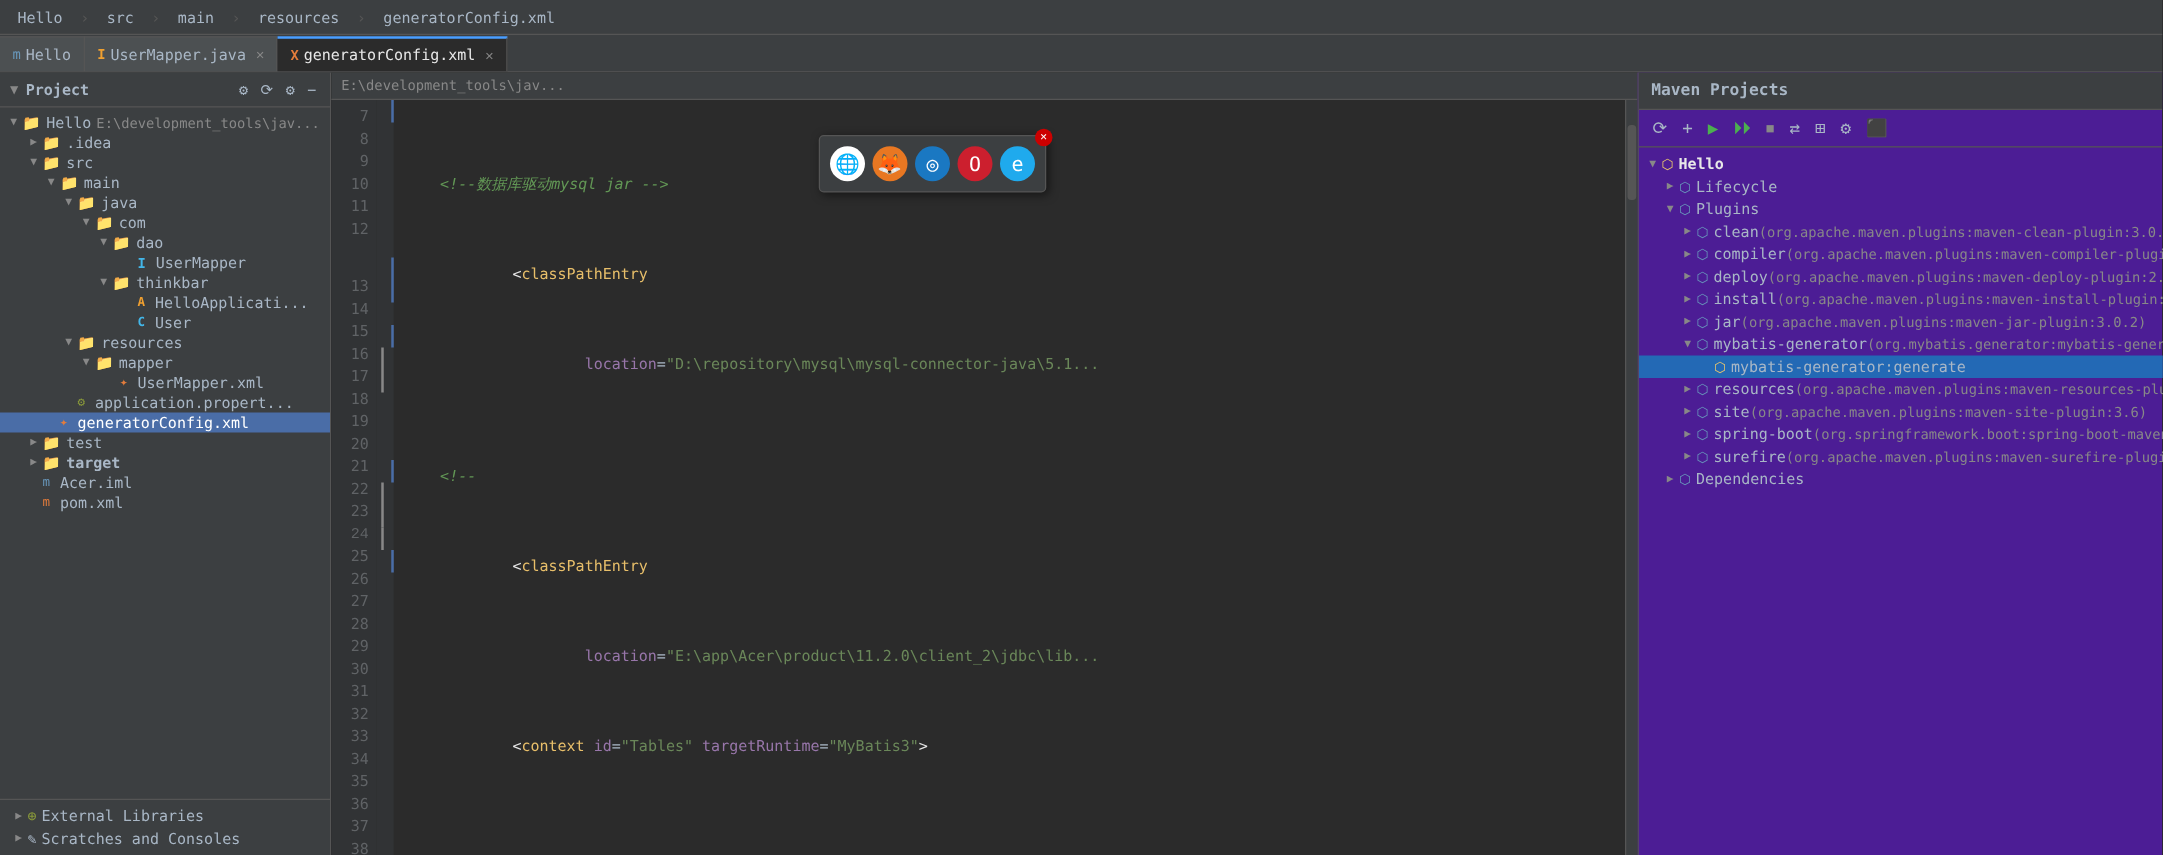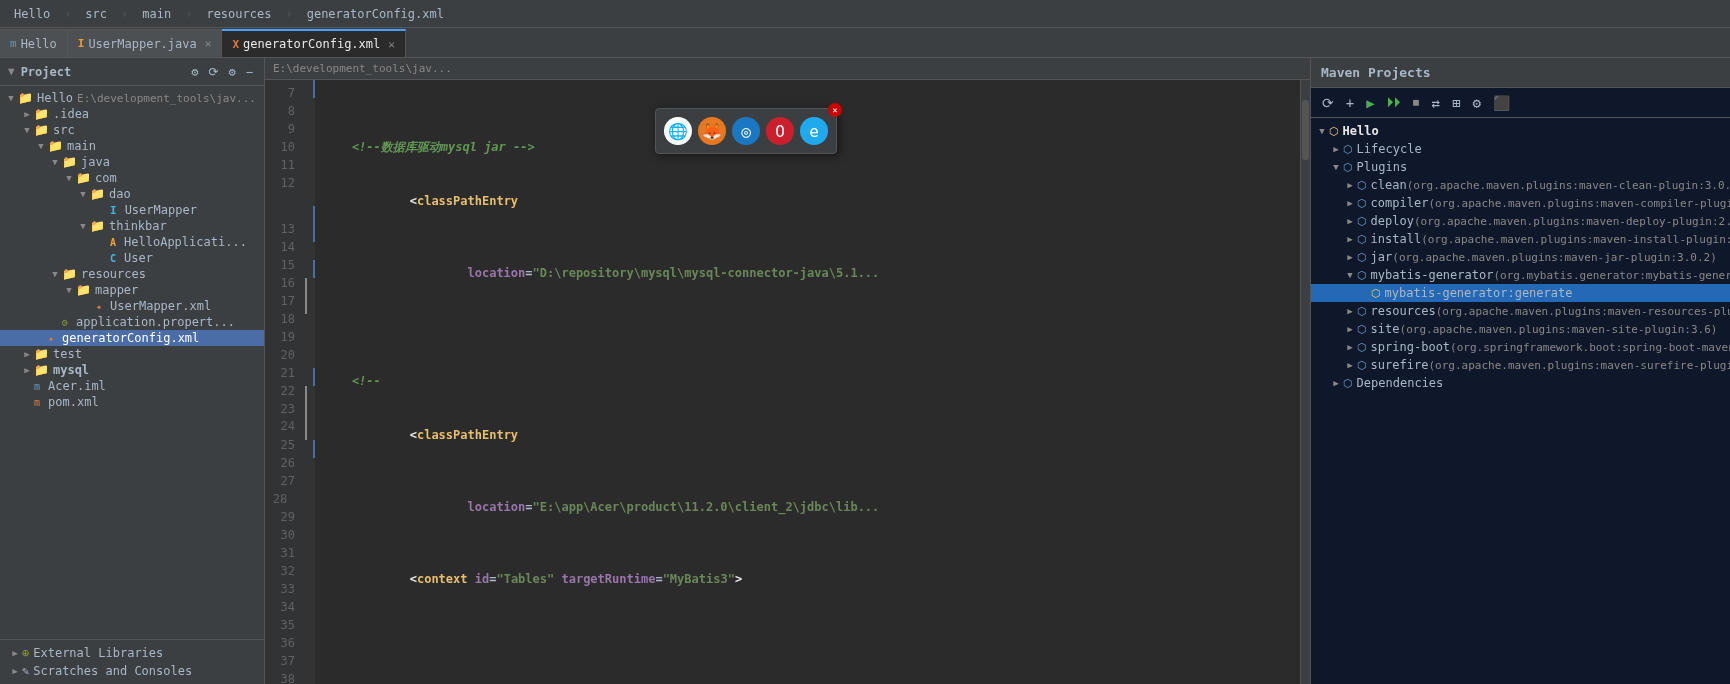--- a/index.html
+++ b/index.html
@@ -183,34 +183,33 @@
       padding: 4px 8px;
       overflow: auto;
       font-size: 12px;
       line-height: 18px;
       white-space: pre;
       position: relative;
     }
     .code-line {
       height: 18px;
       display: flex;
-      align-items: flex-end;
-      font-weight: bold;
+      align-items: center;
     }
     
     .xml-tag { color: #e8bf6a; }
     .xml-attr { color: #9876aa; }
     .xml-value { color: #6a8759; }
     .xml-comment { color: #629755; font-style: italic; }
     .xml-bracket { color: #e8e8e8; }
 
     
     .right-panel {
       width: 420px;
-      background: #0f172a;
+      background: #4c1d95;
       border-left: 1px solid #555;
       display: flex;
       flex-direction: column;
       flex-shrink: 0;
     }
     .right-panel-header {
       display: flex;
       align-items: center;
       padding: 6px 10px;
       background: #3c3f41;
@@ -498,21 +497,21 @@
         <span class="tree-indent" style="width:20px;"></span>
         <span class="tree-arrow">▶</span>
         <span class="tree-icon icon-folder">📁</span>
         <span>test</span>
       </div>
 
       <div class="tree-item">
         <span class="tree-indent" style="width:20px;"></span>
         <span class="tree-arrow">▶</span>
         <span class="tree-icon" style="color:#e8c56d;">📁</span>
-        <span style="font-weight:bold;">mysql</span>
+        <span style="font-weight:bold;">target</span>
       </div>
 
       <div class="tree-item">
         <span class="tree-indent" style="width:20px;"></span>
         <span class="tree-arrow"></span>
         <span class="tree-icon" style="color:#6897bb; font-size:10px;">m</span>
         <span style="margin-left:4px;">Acer.iml</span>
       </div>
 
       <div class="tree-item">
@@ -567,21 +566,21 @@
         <div style="height:18px; line-height:18px;">18</div>
         <div style="height:18px; line-height:18px;">19</div>
         <div style="height:18px; line-height:18px;">20</div>
         <div style="height:18px; line-height:18px;">21</div>
         <div style="height:18px; line-height:18px;">22</div>
         <div style="height:18px; line-height:18px;">23</div>
         <div style="height:18px; line-height:18px;font-family:Liberation Mono, monospace;">24</div>
         <div style="height:18px; line-height:18px;">25</div>
         <div style="height:18px; line-height:18px;">26</div>
         <div style="height:18px; line-height:18px;">27</div>
-        <div style="height:18px; line-height:18px;text-align:center;">28</div>
+        <div style="height:18px; line-height:18px;">28</div>
         <div style="height:18px; line-height:18px;">29</div>
         <div style="height:18px; line-height:18px;">30</div>
         <div style="height:18px; line-height:18px;">31</div>
         <div style="height:18px; line-height:18px;">32</div>
         <div style="height:18px; line-height:18px;">33</div>
         <div style="height:18px; line-height:18px;">34</div>
         <div style="height:18px; line-height:18px;">35</div>
         <div style="height:18px; line-height:18px;">36</div>
         <div style="height:18px; line-height:18px;">37</div>
         <div style="height:18px; line-height:18px;">38</div>

